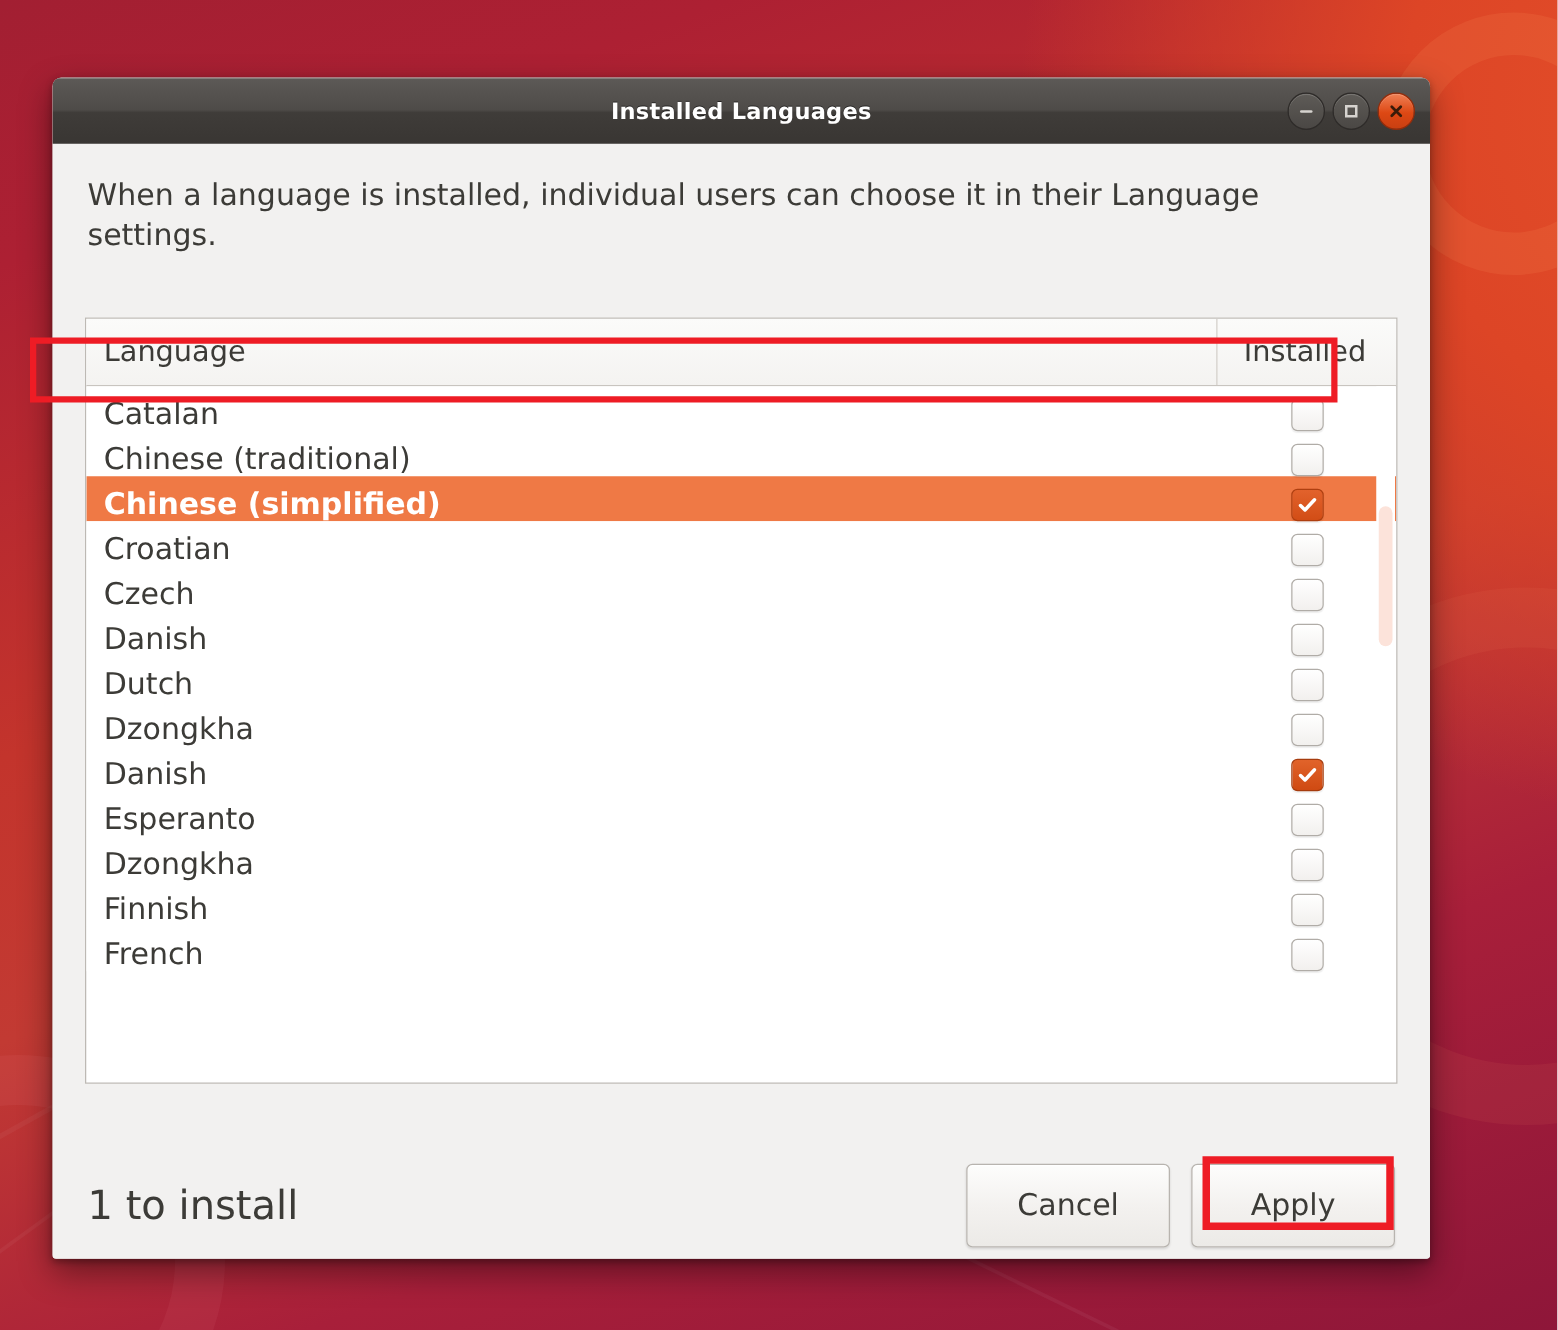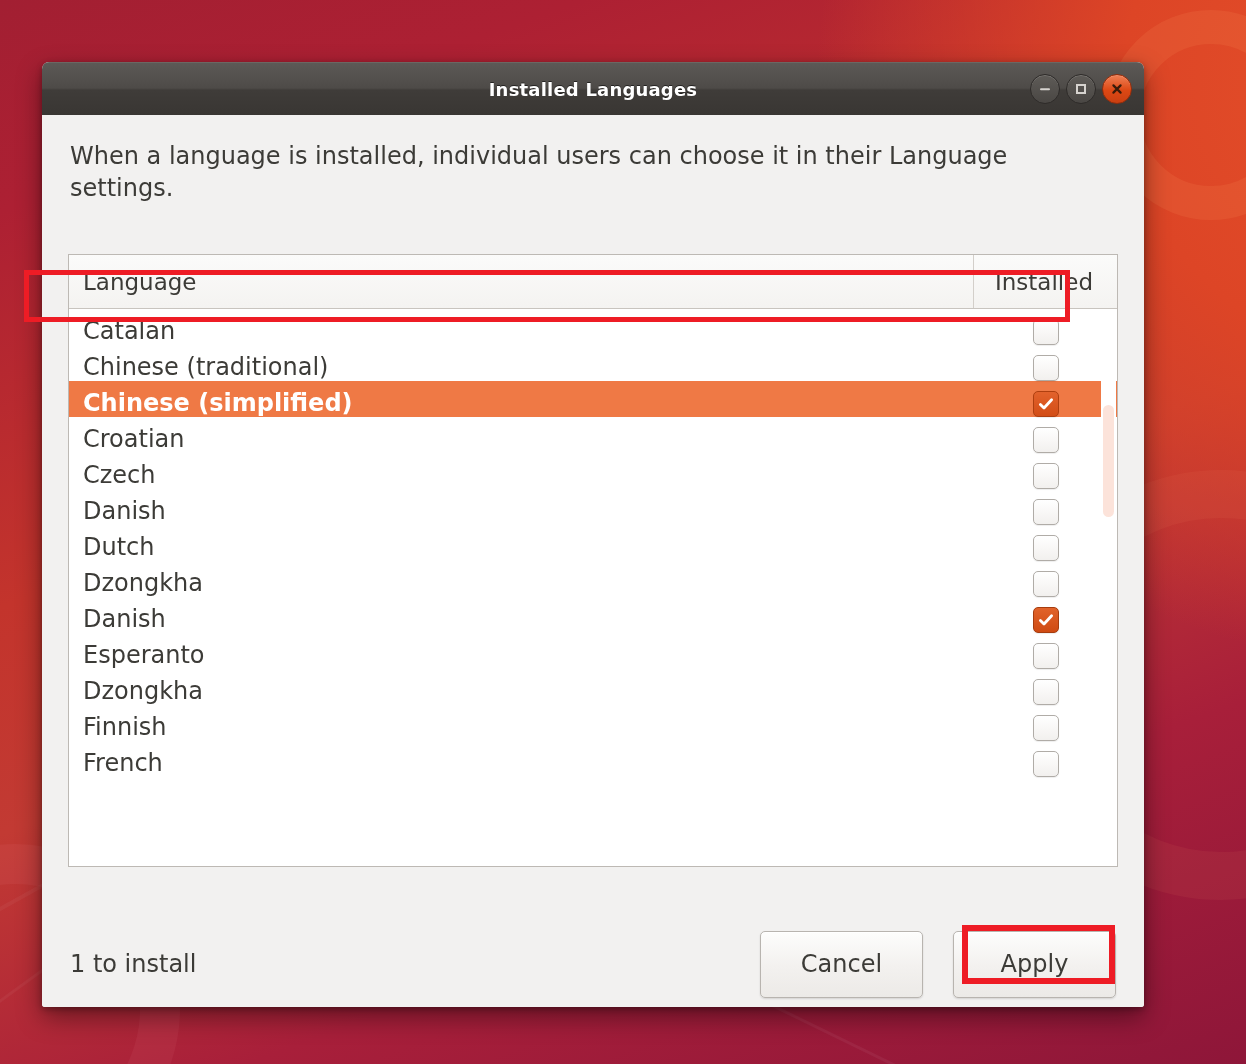--- a/index.html
+++ b/index.html
@@ -199,21 +199,21 @@
 
   
   #footer {
     display: flex;
     align-items: center;
     padding: 22px 2px 0 2px;
     height: 108px;
     flex: 0 0 auto;
   }
   #status-text {
-    font-size: 24px;
+    font-size: 32px;
     color: #3c3b37;
   }
   #footer-actions {
     margin-left: auto;
     display: flex;
     align-items: center;
     gap: 17px;
   }
   .btn {
     min-width: 163px;
@@ -221,21 +221,20 @@
     border-radius: 5px;
     border: 1px solid #b8b4af;
     background: linear-gradient(180deg, #fdfdfc 0%, #f3f1ef 52%, #eceae7 100%);
     box-shadow: 0 1px 2px rgba(0,0,0,0.13), inset 0 1px 0 #ffffff;
     font-size: 24px;
     color: #3c3b37;
     display: flex; align-items: center; justify-content: center;
     cursor: pointer;
     font-family: inherit;
     padding: 0 30px;
-    margin-left: 13px;
   }
 
   
   .annot {
     position: absolute;
     border: 5px solid #ee1c25;
     pointer-events: none;
     z-index: 40;
   }
   #annot-row   { left: 24px;  top: 270px; width: 1046px; height: 52px; }

